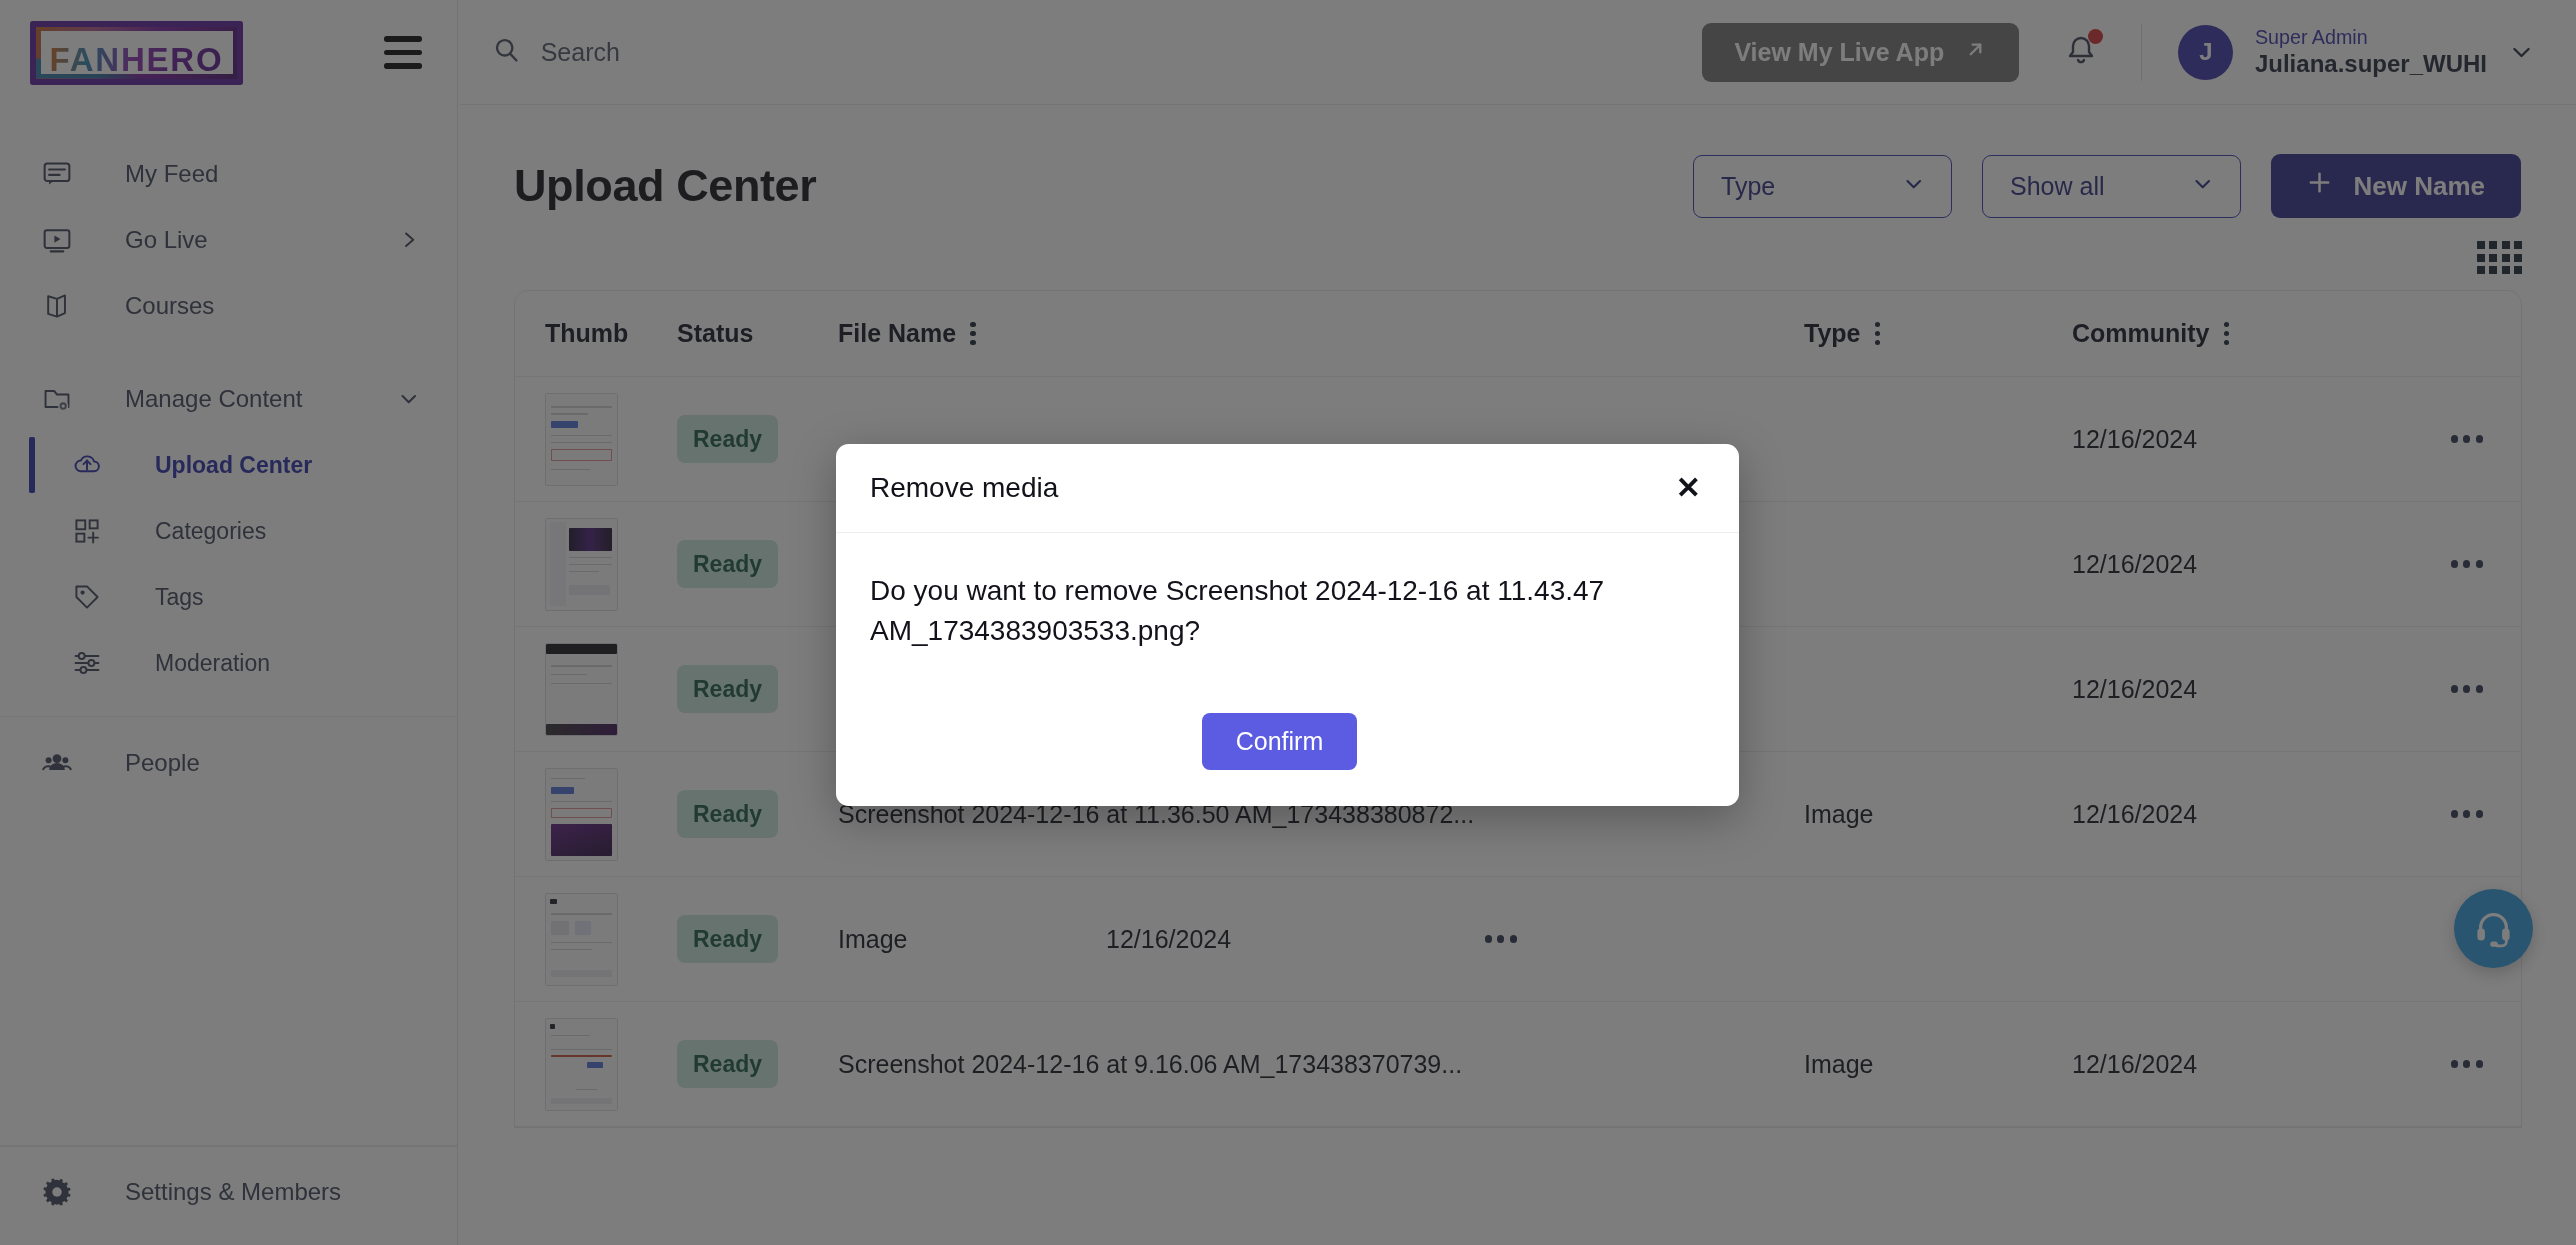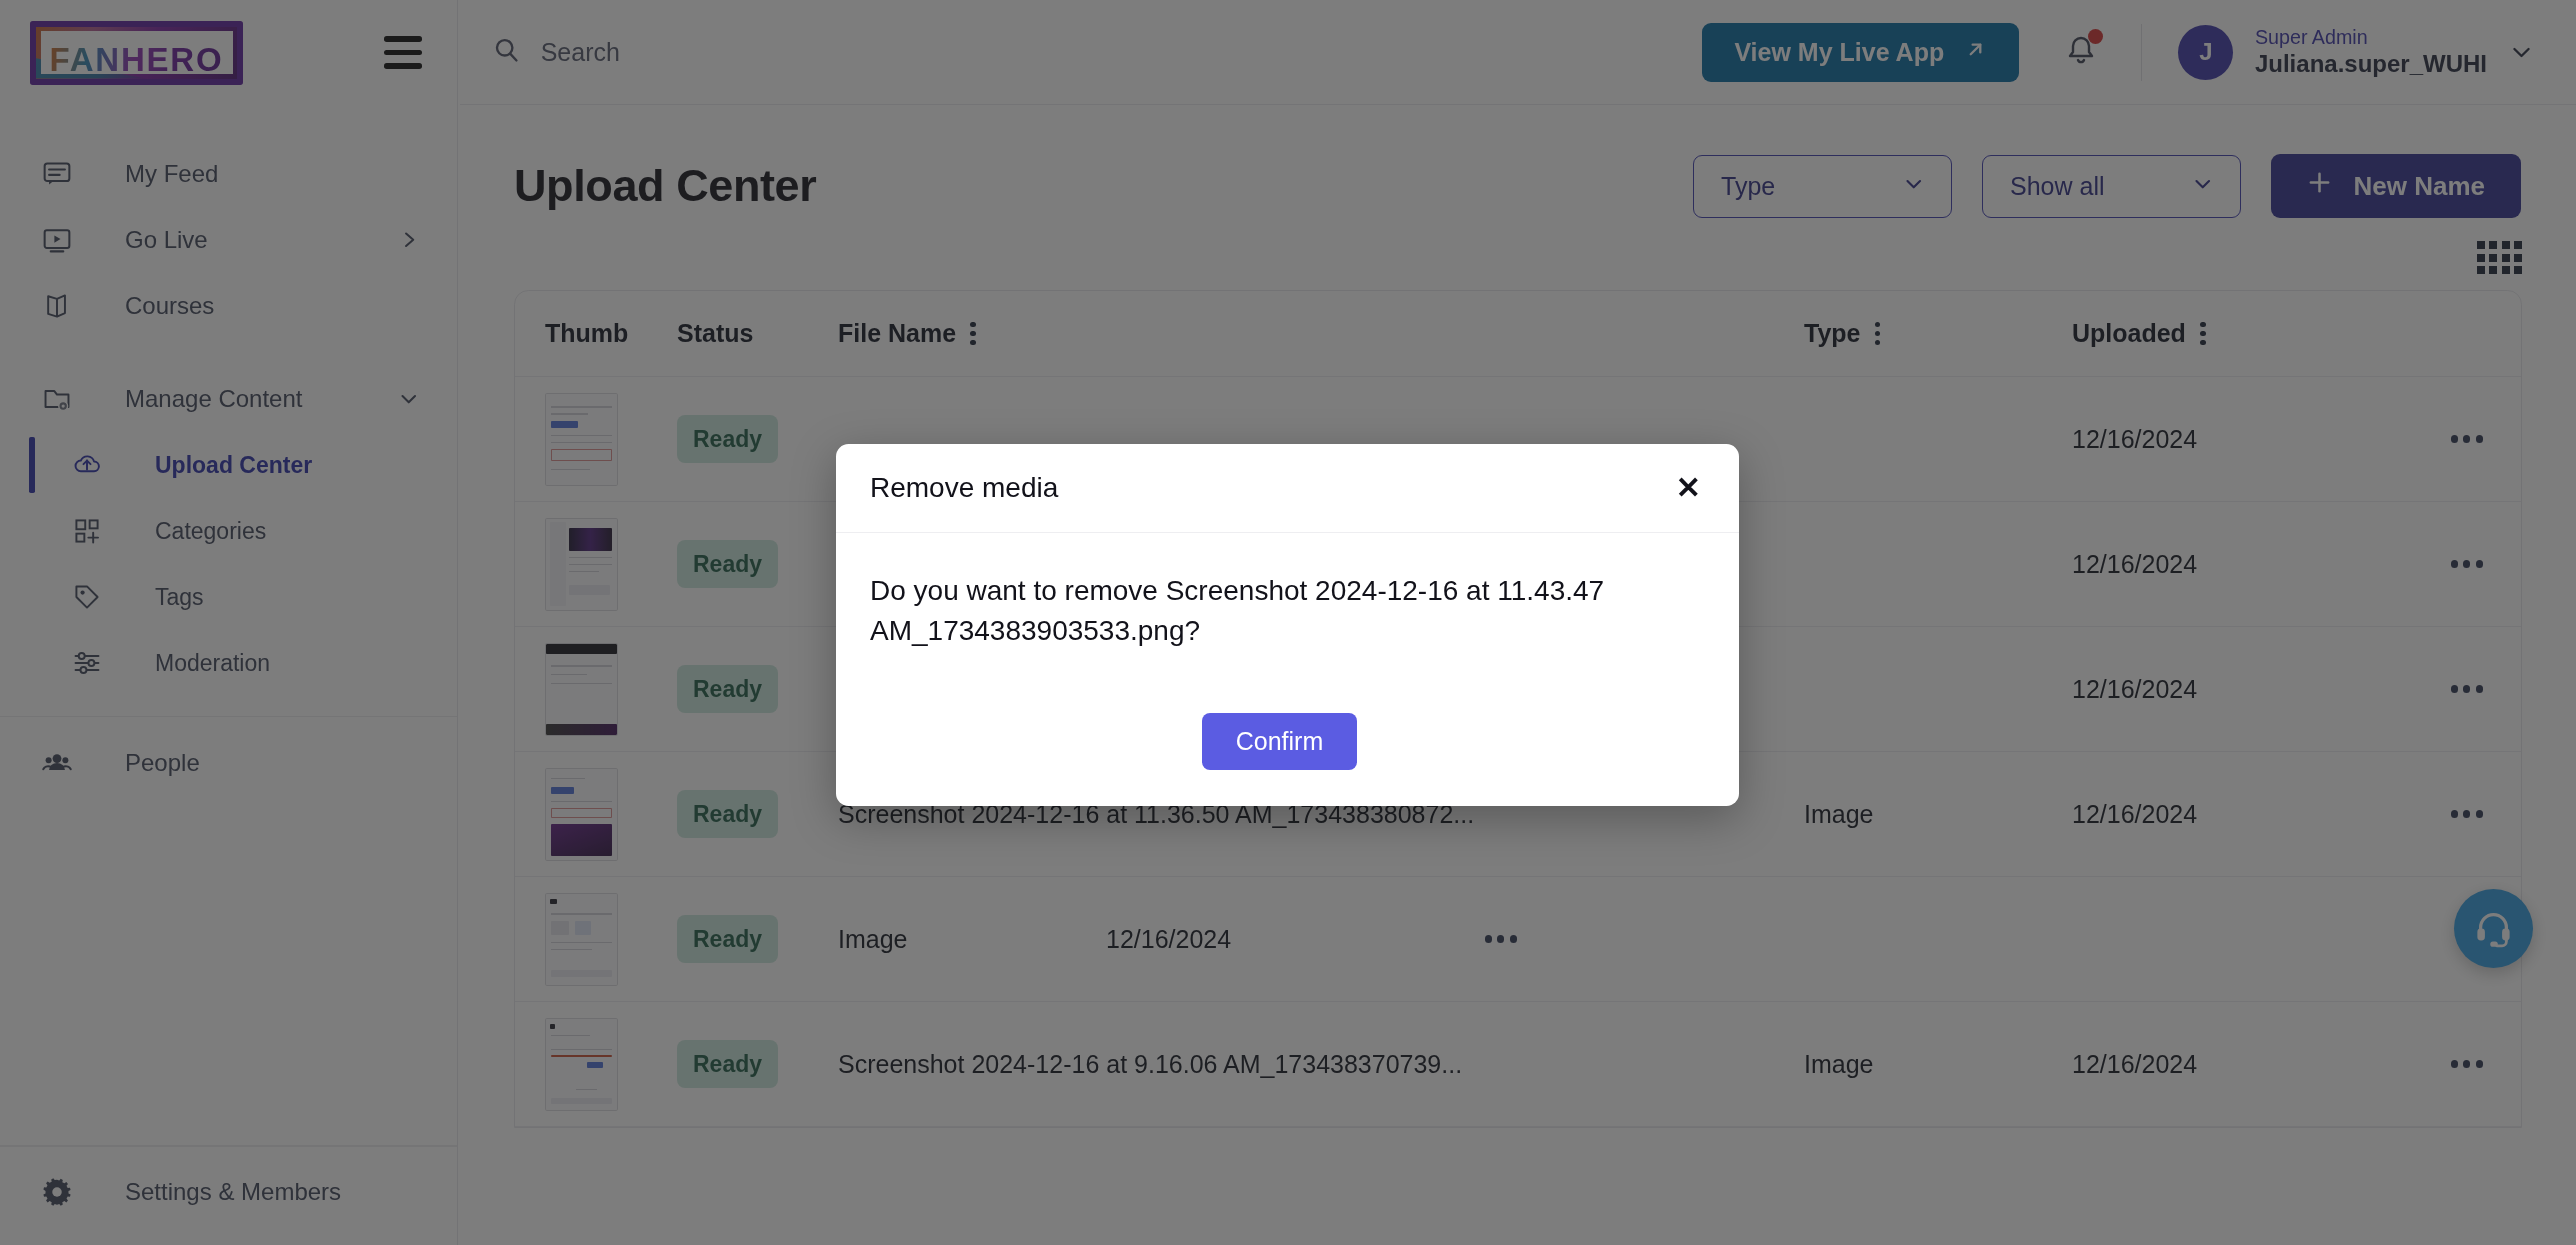--- a/index.html
+++ b/index.html
@@ -102,21 +102,21 @@
   .search-wrap { display: flex; align-items: center; gap: 19.7px; flex: 1; }
   .search-input {
     border: none; outline: none; background: transparent;
     font-family: "Liberation Sans", sans-serif;
     font-size: 25px; color: #4a4f63; width: 465px;
   }
   .search-input::placeholder { color: #51566a; }
 
   .live-btn {
     display: flex; align-items: center; gap: 19.7px;
-    background: #0369a1; color: #ffffff;
+    background: #737373; color: #ffffff;
     border: none; border-radius: 9px;
     height: 59px; padding: 0 32px;
     font-family: "Liberation Sans", sans-serif;
     font-size: 25px; font-weight: 700; cursor: pointer;
     white-space: nowrap;
   }
   .bell-wrap { position: relative; margin-left: 39px; cursor: pointer; padding: 5.4px; }
   .bell-dot {
     position: absolute; right: 1.8px; top: 1.8px;
     width: 15px; height: 15px; border-radius: 50%;
@@ -527,21 +527,21 @@
         </div>
         <div class="th col-type">
           <span>Type</span>
           <span class="kebab-v">
               <i></i>
               <i></i>
               <i></i>
             </span>
         </div>
         <div class="th col-upl">
-          <span>Uploaded</span>
+          <span>Community</span>
           <span class="kebab-v">
               <i></i>
               <i></i>
               <i></i>
             </span>
         </div>
         <div class="th col-act"></div>
       </div>
 
       <div class="trow">

